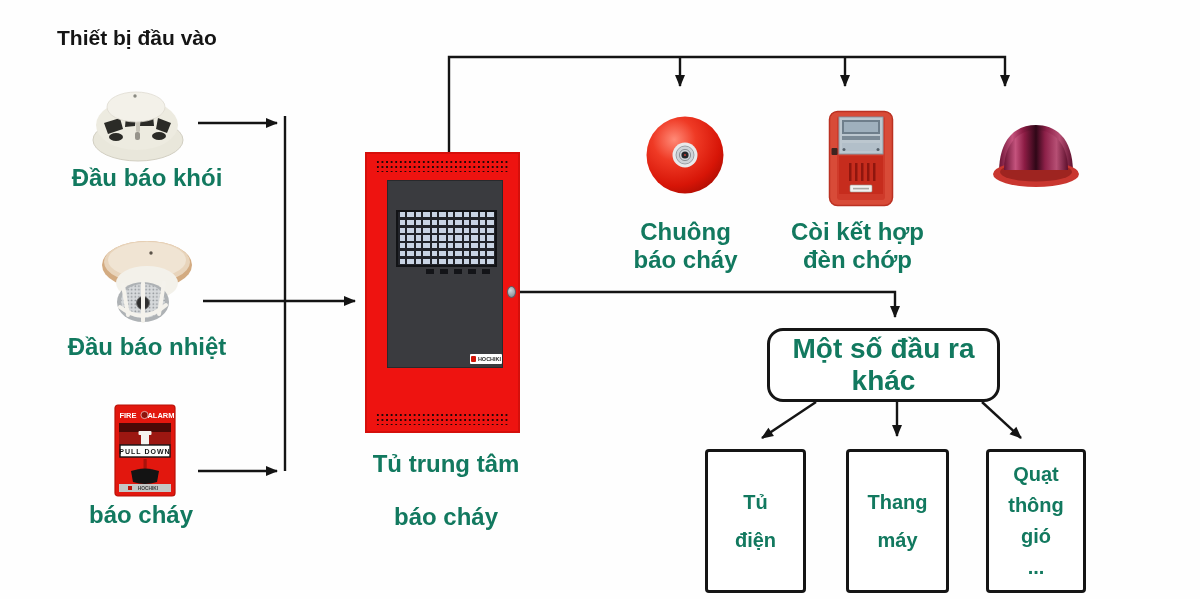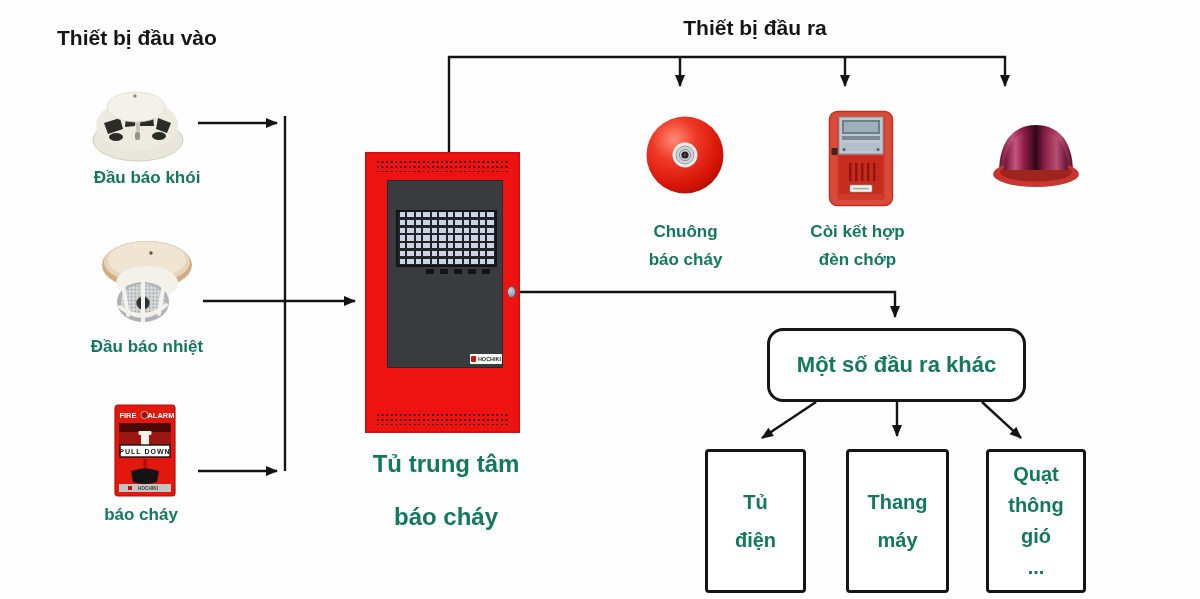--- a/index.html
+++ b/index.html
@@ -2,21 +2,21 @@
 <html><head>
 <meta charset="utf-8">
 <style>
   html,body{margin:0;padding:0;background:#ffffff;}
   .stage{
     position:relative;width:1200px;height:599px;background:#fefefe;overflow:hidden;
     font-family:"Liberation Sans","DejaVu Sans",sans-serif;
   }
   .abs{position:absolute;}
   .hdr{font-weight:bold;font-size:21px;color:#151515;white-space:nowrap;}
-  .lbl{font-weight:bold;font-size:17px;color:#12795f;text-align:center;line-height:26px;}
+  .lbl{font-weight:bold;font-size:24px;color:#12795f;text-align:center;line-height:26px;}
   .lbl .ln{display:block;}
   .bell-lbl,.horn-lbl{line-height:28px;}
   .panel-lbl{font-weight:bold;font-size:24px;color:#12795f;text-align:center;width:200px;}
   .wires{position:absolute;left:0;top:0;}
   
   .panel{position:absolute;left:365px;top:152px;width:155px;height:281px;background:#ee1310;
          box-shadow:inset 0 0 0 2px #d50f0b;}
   .vent{position:absolute;left:11px;width:133px;height:12px;
         background-image:radial-gradient(circle 1.1px at 2px 2px,#240606 95%,transparent 100%);
         background-size:4.6px 5px;}
@@ -31,21 +31,21 @@
         background:repeating-linear-gradient(90deg,#131418 0 8px,transparent 8px 14px);}
   .plogo{position:absolute;left:82px;top:173px;width:32px;height:10px;background:#ffffff;border-radius:1px;
         display:flex;align-items:center;justify-content:center;gap:2px;
         font-size:5.5px;font-weight:bold;color:#2b2b2b;}
   .plogo .flame{width:5px;height:6px;background:#d11407;border-radius:1px;}
   .knob{position:absolute;left:142px;top:134px;width:9px;height:12px;border-radius:50%;
         background:radial-gradient(circle at 35% 35%,#cfd3d8,#7d828a);border:1px solid #5c6067;box-sizing:border-box;}
   
   .fbox{position:absolute;border:3px solid #151515;background:#fff;display:flex;align-items:center;justify-content:center;
         font-weight:bold;color:#12795f;text-align:center;box-sizing:border-box;}
-  .fbox-main{left:767px;top:328px;width:259px;height:74px;border-radius:16px;font-size:22px;}
+  .fbox-main{left:767px;top:328px;width:233px;height:74px;border-radius:16px;font-size:28px;}
   .fbox-sm{top:449px;height:144px;border-radius:4px;font-size:20px;}
   .fbox-sm .ln{display:block;line-height:38px;}
   .fbox-sm.tall .ln{line-height:31px;}
 </style>
 </head>
 <body>
 
 <div class="stage">
 
   <svg class="wires" width="1200" height="599" viewBox="0 0 1200 599">
@@ -63,21 +63,20 @@
       <path d="M680 57 V86" marker-end="url(#ah)"></path>
       <path d="M845 57 V86" marker-end="url(#ah)"></path>
       <path d="M520 292 H895 V317" marker-end="url(#ah)"></path>
       <path d="M816 402 L762 438" marker-end="url(#ah)"></path>
       <path d="M897 402 V436" marker-end="url(#ah)"></path>
       <path d="M982 402 L1021 438" marker-end="url(#ah)"></path>
     </g>
   </svg>
 
   <div class="abs hdr" style="left:57px;top:26px;">Thiết bị đầu vào</div>
-  <div class="abs hdr" style="left:655px;top:16px;width:200px;text-align:center;">Thiết bị đầu ra</div>
 
   <svg class="abs" style="left:90px;top:85px;" width="98" height="80" viewBox="0 0 98 80">
     <ellipse cx="48" cy="55" rx="45" ry="21" fill="#e9e7db" stroke="#d2cfc2" stroke-width="1"></ellipse>
     <ellipse cx="47" cy="40" rx="41" ry="25" fill="#edebe0"></ellipse>
     <path d="M14,38 L30,33 L33,44 L18,49 Z" fill="#2b2b27"></path>
     <path d="M36,30 L46,29 L45,41 L35,42 Z" fill="#2b2b27"></path>
     <path d="M51,29 L63,30 L64,41 L50,41 Z" fill="#2b2b27"></path>
     <path d="M68,33 L81,38 L77,48 L66,44 Z" fill="#2b2b27"></path>
     <ellipse cx="26" cy="52" rx="7" ry="4" fill="#2b2b27"></ellipse>
     <ellipse cx="69" cy="51" rx="7" ry="4" fill="#2b2b27"></ellipse>

